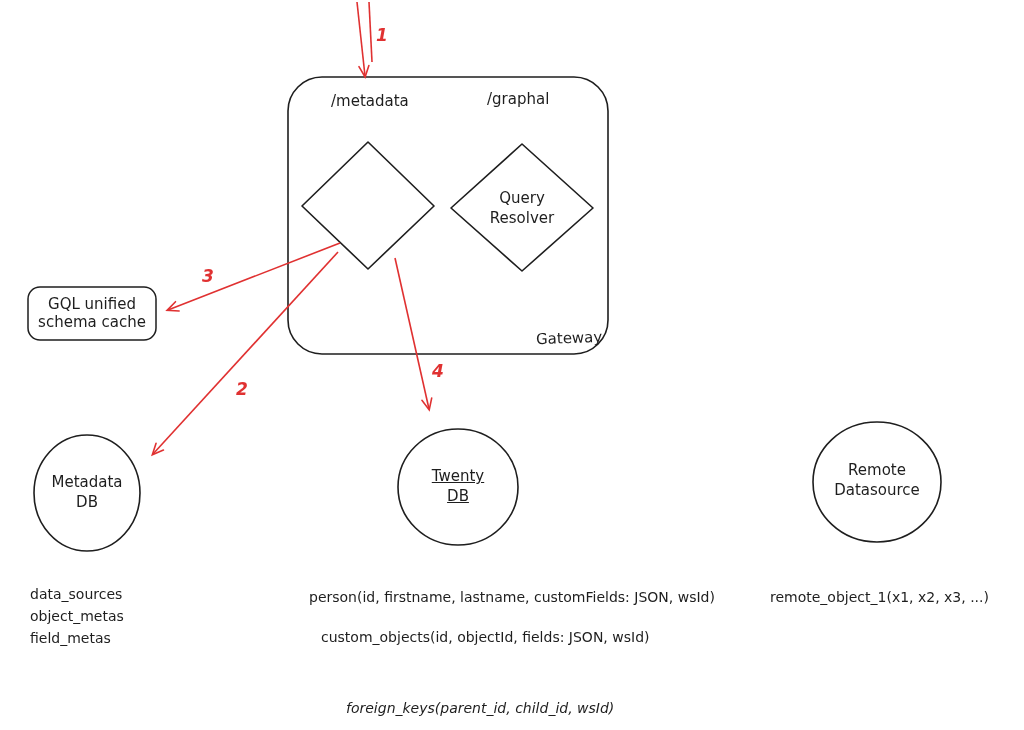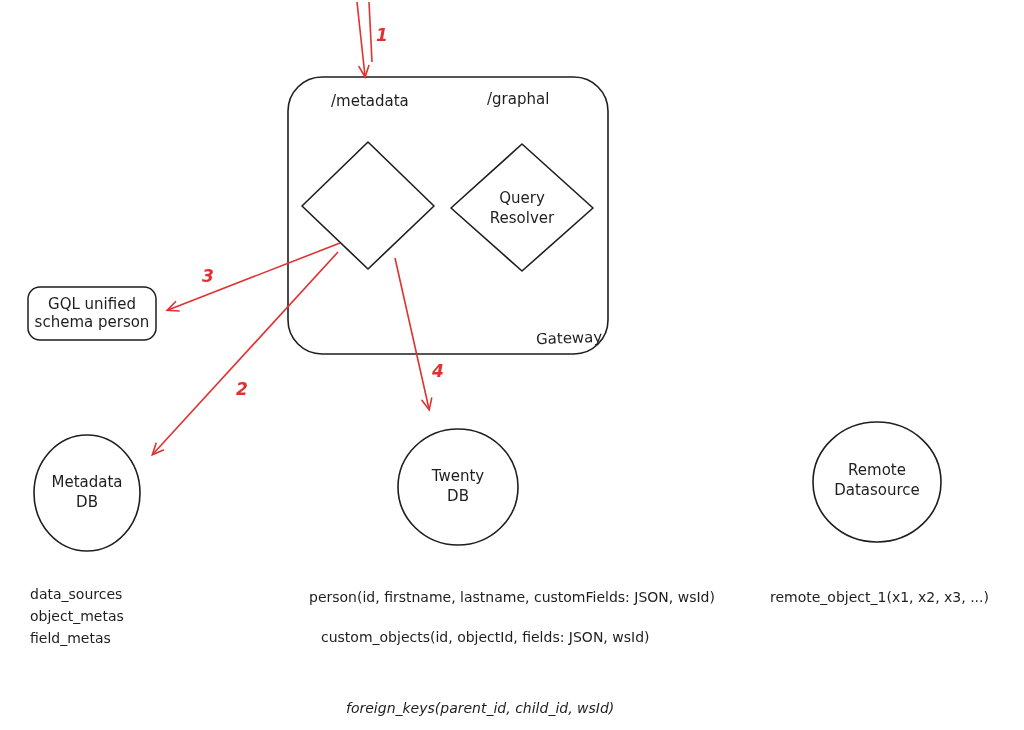--- a/index.html
+++ b/index.html
@@ -90,29 +90,29 @@
   <div class="label" style="left:536px; top:328px; transform:rotate(-2deg);">Gateway</div>
 
 
   <div class="label center" style="left:462px; top:188px; width:120px;text-align:center;">
     <div>Query</div>
     <div>Resolver</div>
   </div>
 
   <div class="label center small" style="left:28px; top:295px; width:128px;">
     <div>GQL unified</div>
-    <div>schema person</div>
+    <div>schema cache</div>
   </div>
 
   <div class="label center" style="left:27px; top:472px; width:120px;">
     <div>Metadata</div>
     <div>DB</div>
   </div>
 
-  <div class="label center" style="left:398px; top:466px; width:120px;">
+  <div class="label center" style="left:398px; top:466px; width:120px;text-decoration:underline;">
     <div>Twenty</div>
     <div>DB</div>
   </div>
 
   <div class="label center" style="left:807px; top:460px; width:140px;">
     <div>Remote</div>
     <div>Datasource</div>
   </div>
 
   <div class="arrow-num" style="left:376px; top:25px;">1</div>

